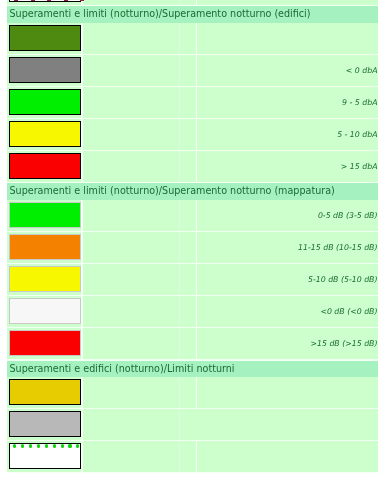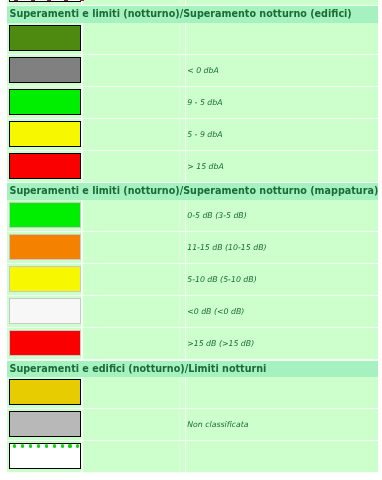--- a/index.html
+++ b/index.html
@@ -13,33 +13,33 @@
   .legend{position:absolute;left:7px;top:-26.3px;width:370.5px;}
 
   .group{width:370.5px;}
 
   .group-title{
     height:17.1px;box-sizing:border-box;background:#f4fff4;
     padding:0.7px 0 0.8px 0;
   }
   .group-title > span{
     display:block;background:#a5f2c0;color:#1a6b35;
-    font-weight:bold;font-size:9.6px;line-height:15.6px;height:22px;
+    font-weight:normal;font-size:9.6px;line-height:15.6px;height:22px;
     padding-left:2.5px;white-space:nowrap;overflow:hidden;box-sizing:border-box;
   }
 
   .row{display:flex;align-items:flex-start;background:#ccffcc;height:32px;box-sizing:border-box;
        border-bottom:1.4px solid #f4fff4;}
 
   .cell-sw{width:76.4px;height:100%;box-sizing:border-box;
            border-right:2px solid #f4fff4;}
   .cell-mid{width:96.6px;height:100%;box-sizing:border-box;border-right:1px solid #ddfcdd;}
   .cell-lbl{flex:1;height:100%;display:flex;align-items:center;box-sizing:border-box;
-            margin-left:5px;border-left:1.4px solid #f7fff7;
-            color:#1c6b34;font-style:italic;font-size:7.8px;padding-left:1.2px;white-space:nowrap;}
+            margin-left:16px;border-left:1.4px solid #f7fff7;
+            color:#1c6b34;font-style:italic;font-size:7.8px;padding-left:1.2px;white-space:nowrap;justify-content:flex-end;}
 
   .sw{width:72.2px;height:26px;box-sizing:border-box;margin:1.9px 0 0 2px;position:relative;}
   .sw.b-black{border:1.4px solid #000000;}
   .sw.b-grey{border:1px solid #c8c8c8;}
   .dashwrap{position:absolute;left:0;top:0;right:0;bottom:0;}
   .dashwrap > i{position:absolute;bottom:0;width:4px;height:3px;background:#8c2236;}
   .dotwrap{position:absolute;left:0;top:0;right:0;bottom:0;}
   .dotwrap > i{position:absolute;top:0.6px;width:3.2px;height:3.2px;border-radius:50%;background:#0bd60b;}
 </style>
 </head>
@@ -92,21 +92,21 @@
           <div class="cell-lbl">
             <span>9 - 5 dbA</span>
           </div>
         </div>
         <div class="row">
           <div class="cell-sw">
             <div class="sw b-black" style="background: rgb(247, 247, 0);"></div>
           </div>
           <div class="cell-mid"></div>
           <div class="cell-lbl">
-            <span>5 - 9 dbA</span>
+            <span>5 - 10 dbA</span>
           </div>
         </div>
         <div class="row">
           <div class="cell-sw">
             <div class="sw b-black" style="background: rgb(250, 0, 0);"></div>
           </div>
           <div class="cell-mid"></div>
           <div class="cell-lbl">
             <span>&gt; 15 dbA</span>
           </div>
@@ -173,23 +173,20 @@
           <div class="cell-mid"></div>
           <div class="cell-lbl">
             <span></span>
           </div>
         </div>
         <div class="row">
           <div class="cell-sw">
             <div class="sw b-black" style="background: rgb(184, 184, 184);"></div>
           </div>
           <div class="cell-mid"></div>
-          <div class="cell-lbl">
-            <span>Non classificata</span>
-          </div>
         </div>
         <div class="row">
           <div class="cell-sw">
             <div class="sw b-black" style="background: rgb(255, 255, 255);">
               <div class="dotwrap">
                 <i style="left:3.1px"></i>
                 <i style="left:11px"></i>
                 <i style="left:18.900000000000002px"></i>
                 <i style="left:26.800000000000004px"></i>
                 <i style="left:34.7px"></i>

